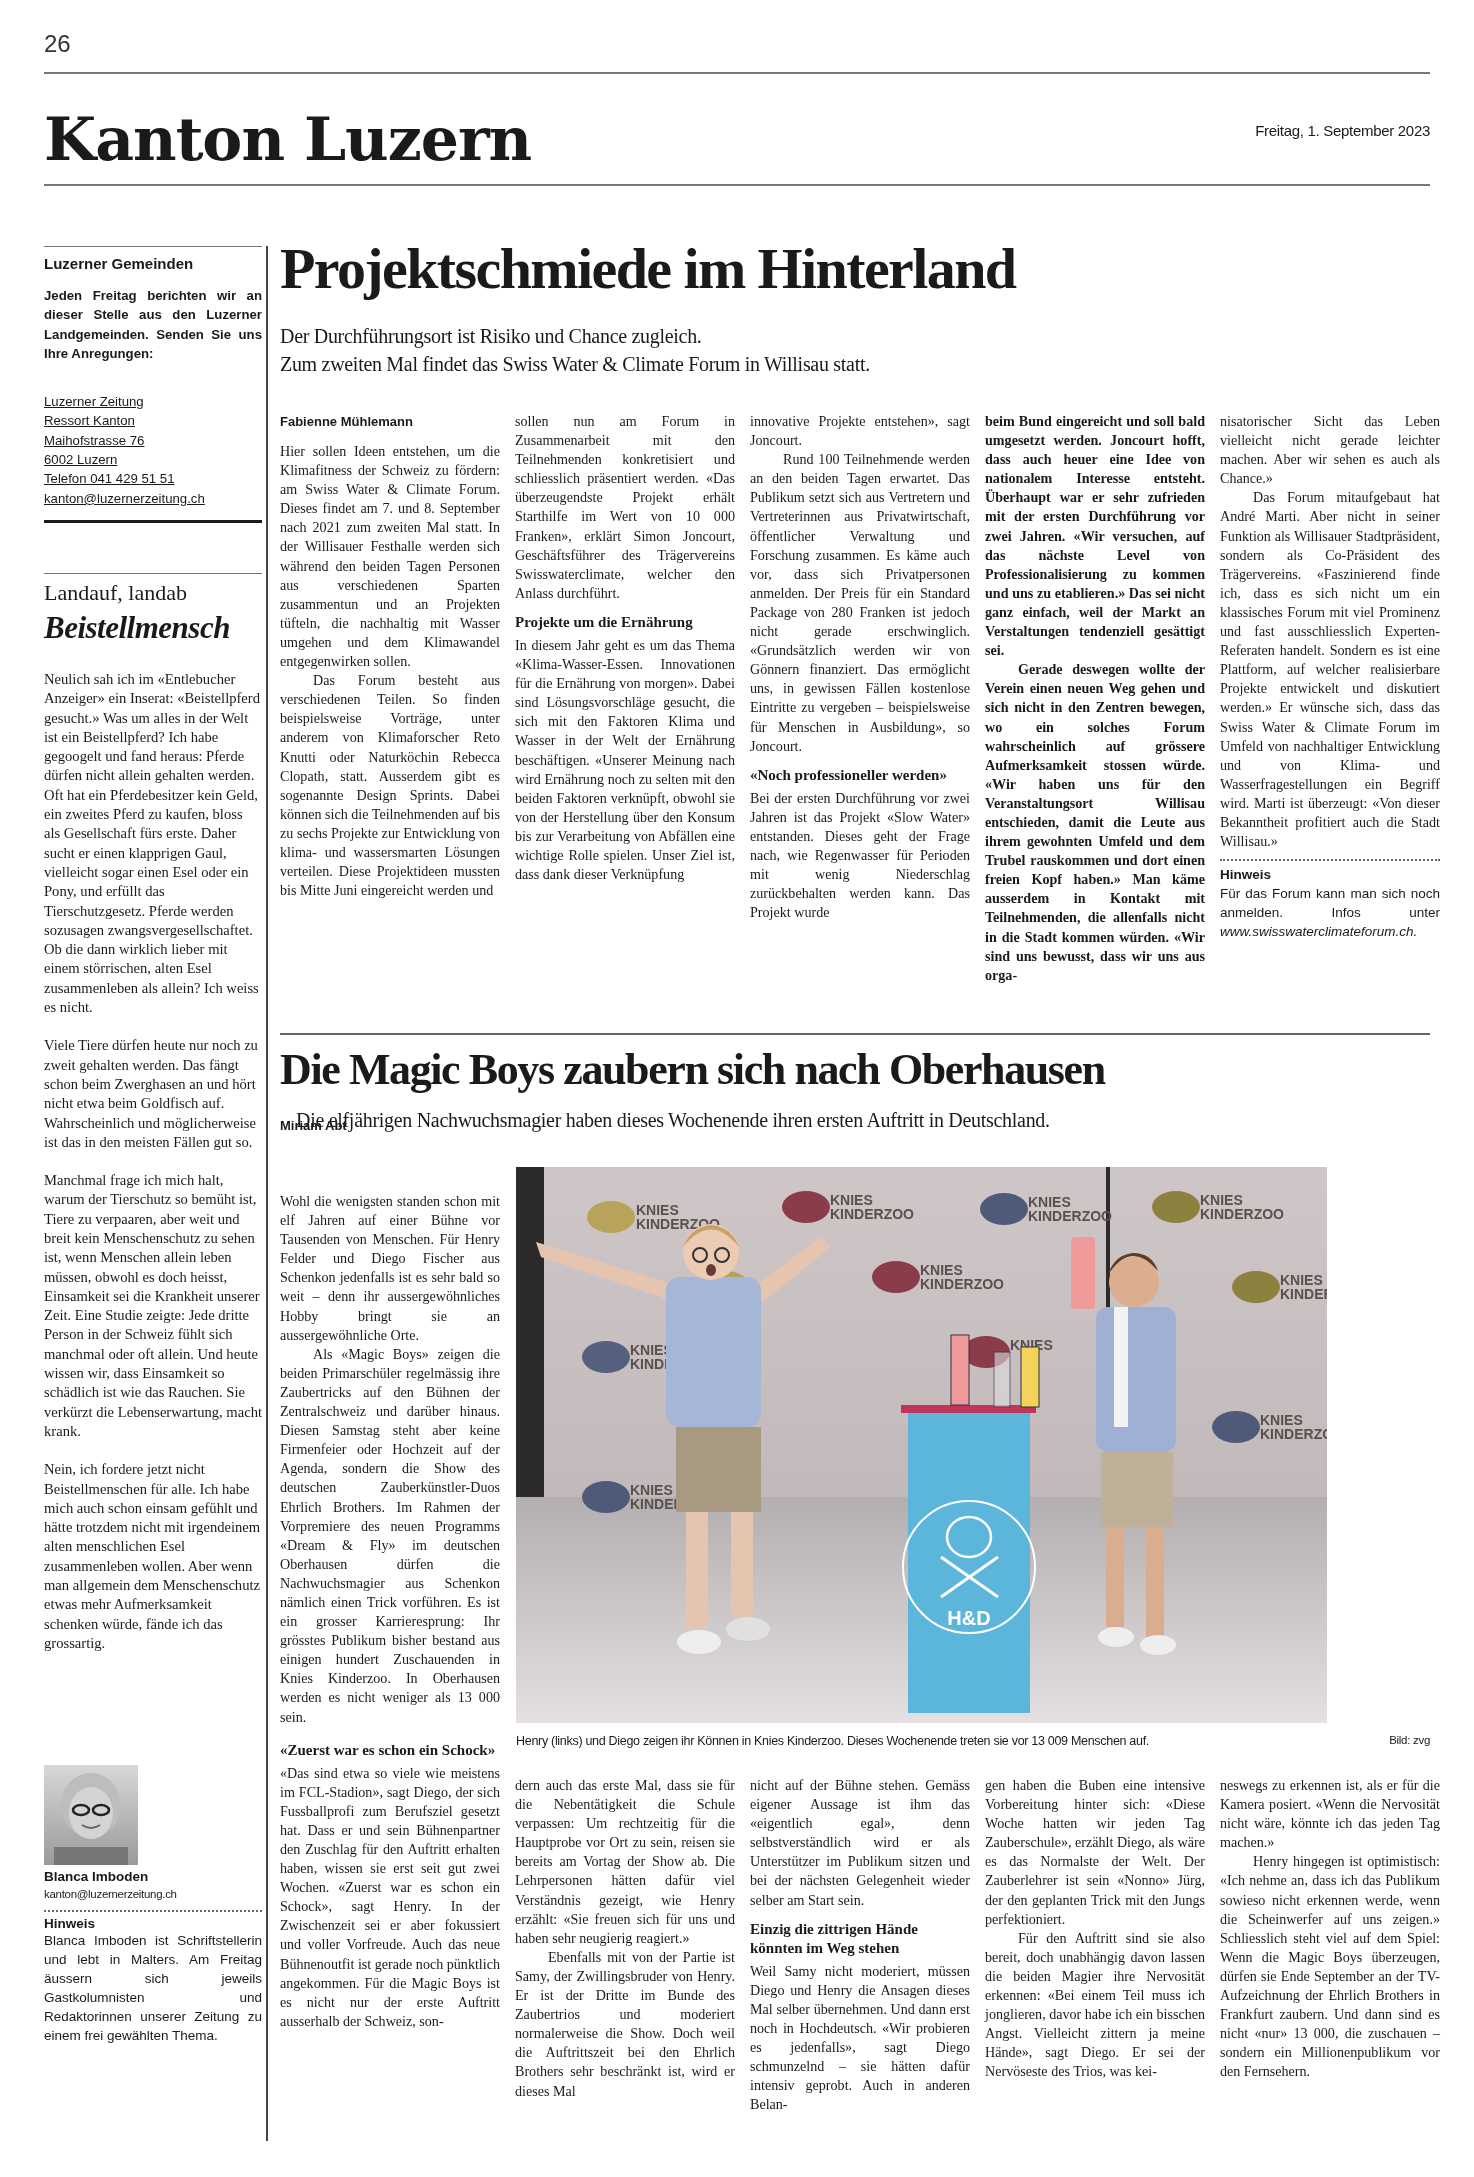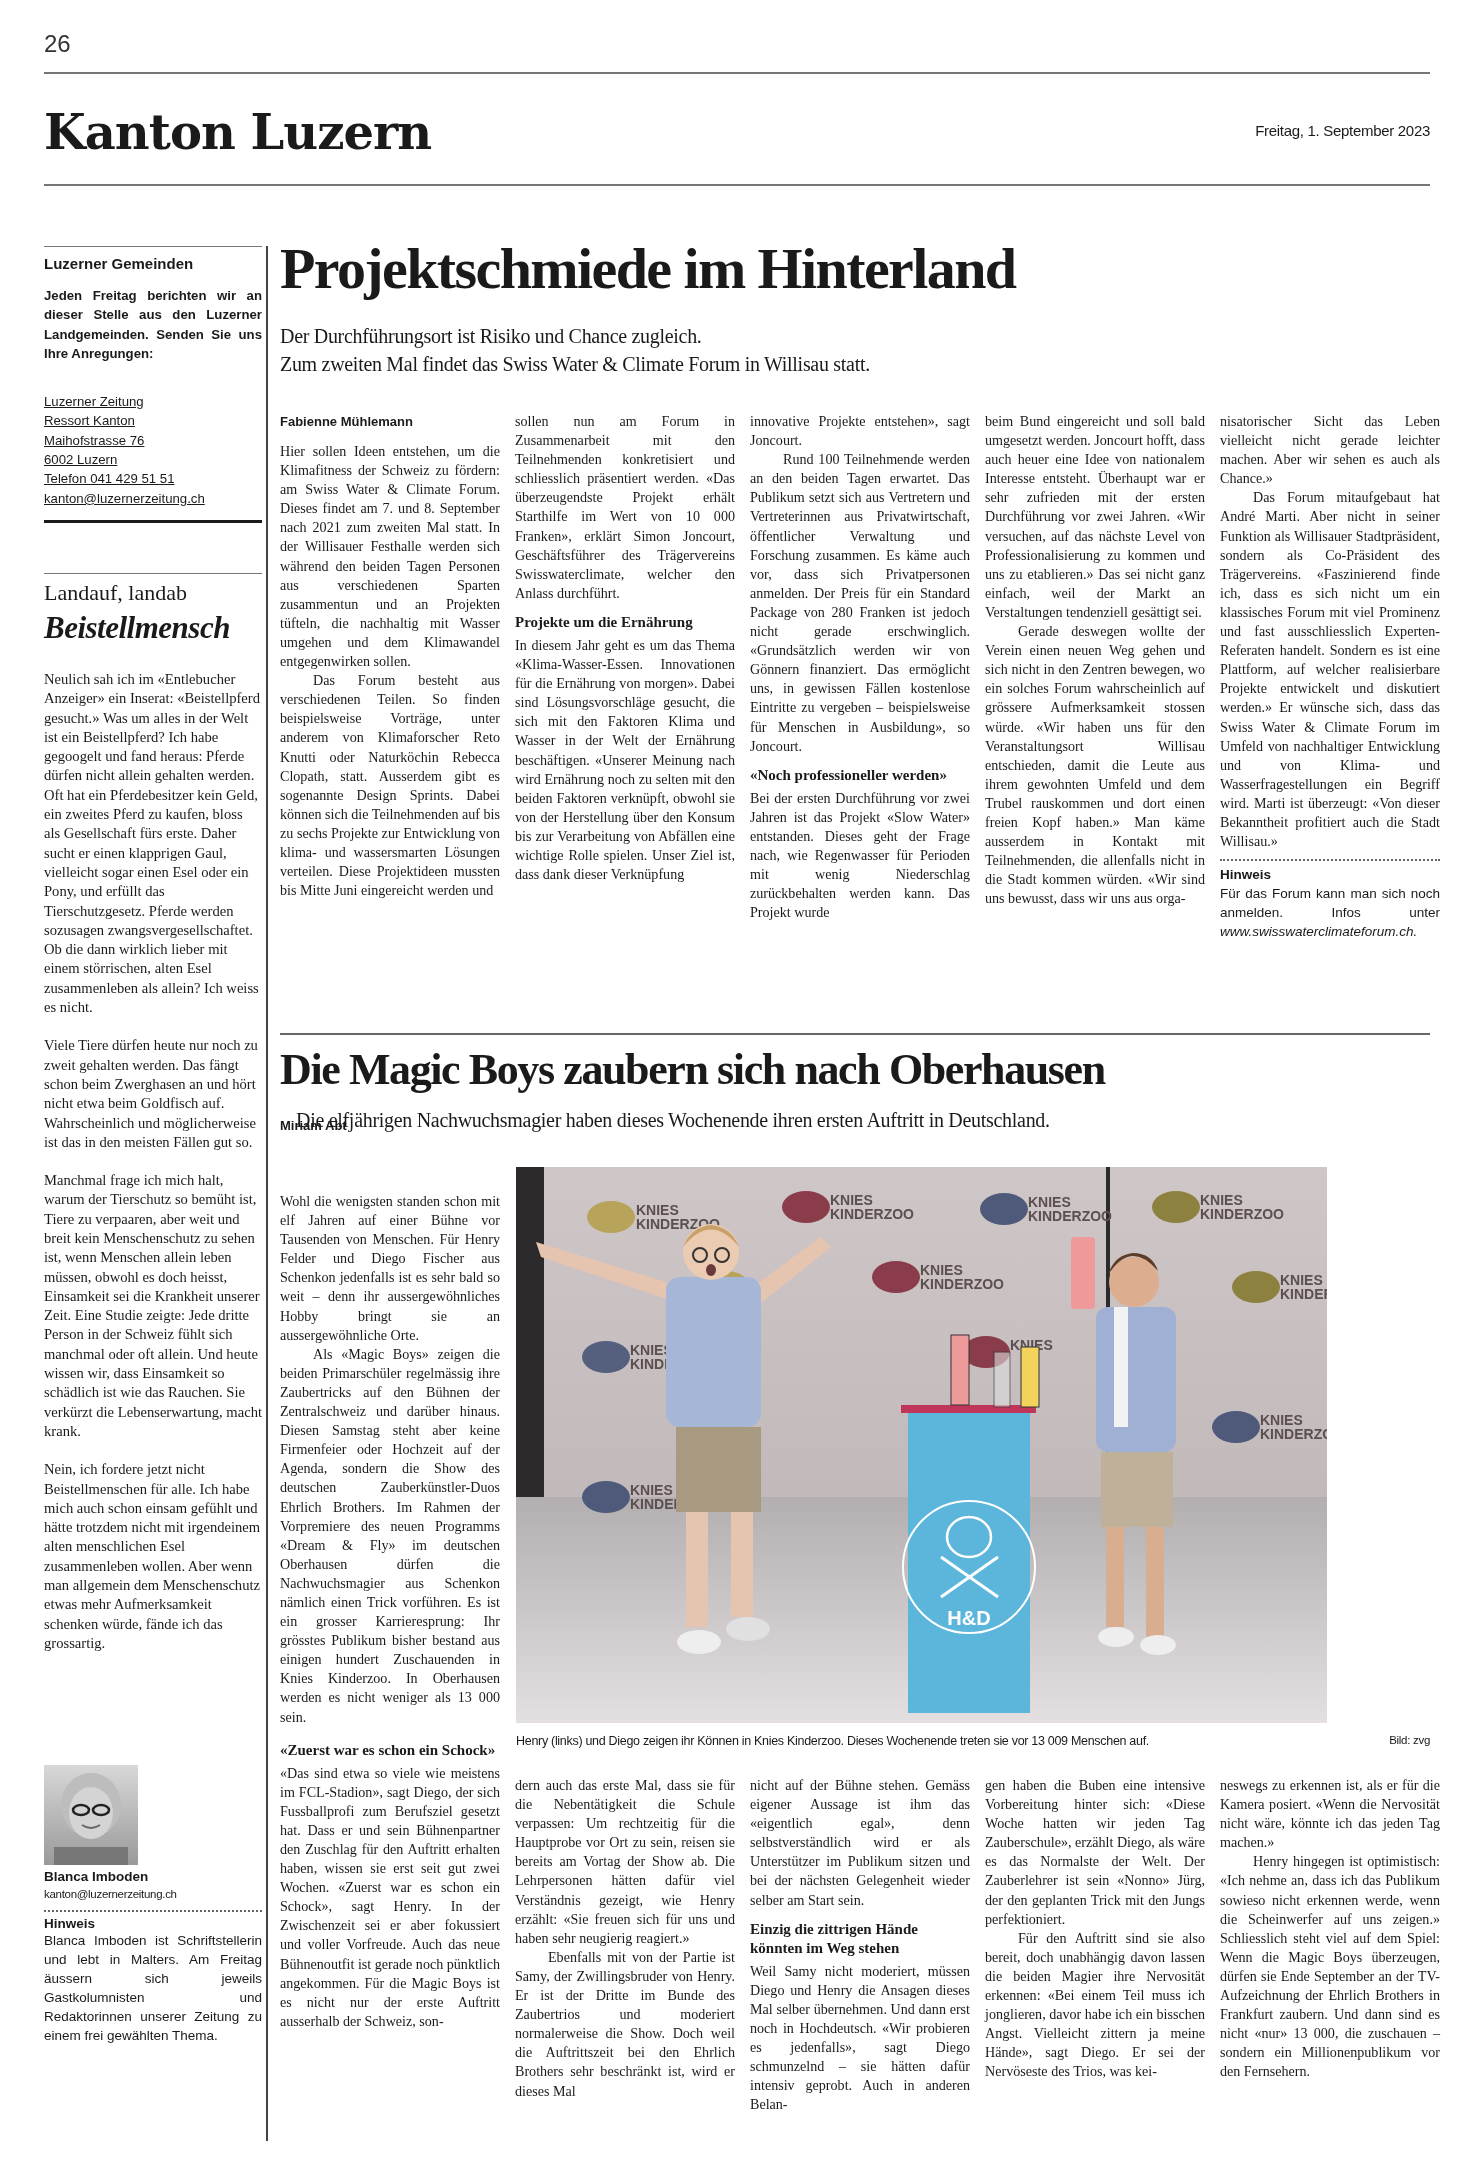--- a/index.html
+++ b/index.html
@@ -3,21 +3,21 @@
 <meta charset="utf-8">
 <style>
   html, body { margin: 0; padding: 0; background: #ffffff; }
   body { width: 1474px; height: 2177px; position: relative; overflow: hidden; color: #1a1a1a; }
   .abs { position: absolute; }
   .serif { font-family: "DejaVu Serif", "Liberation Serif", serif; }
   .lserif { font-family: "Liberation Serif", "DejaVu Serif", serif; }
   .sans { font-family: "Liberation Sans", "DejaVu Sans", sans-serif; }
   .page-num { left: 44px; top: 30px; font-size: 24px; color: #333; }
   .rule { background: #777; height: 2px; }
-  .section-title { left: 44px; top: 104px; font-size: 48px; font-weight: bold; letter-spacing: -1px; }
+  .section-title { left: 44px; top: 104px; font-size: 60px; font-weight: bold; letter-spacing: -1px; }
   .date { right: 12px; top: 122px; font-size: 15px; letter-spacing: -0.3px; }
 
   
   .sidebar { left: 44px; width: 218px; }
   .side-head { font-size: 15px; font-weight: bold; }
   .side-text { font-size: 13.2px; line-height: 19.3px; text-align: justify; font-weight: bold; }
   .addr { font-size: 13.2px; line-height: 19.3px; }
   .thick-rule { height: 3px; background: #1a1a1a; }
   .thin-rule { height: 1px; background: #777; }
   .col-kicker { font-size: 22px; }
@@ -110,21 +110,21 @@
   <p>sollen nun am Forum in Zusammenarbeit mit den Teilnehmenden konkretisiert und schliesslich präsentiert werden. «Das überzeugendste Projekt erhält Starthilfe im Wert von 10 000 Franken», erklärt Simon Joncourt, Geschäftsführer des Trägervereins Swisswaterclimate, welcher den Anlass durchführt.</p>
   <div class="subhead">Projekte um die Ernährung</div>
   <p>In diesem Jahr geht es um das Thema «Klima-Wasser-Essen. Innovationen für die Ernährung von morgen». Dabei sind Lösungsvorschläge gesucht, die sich mit den Faktoren Klima und Wasser in der Welt der Ernährung beschäftigen. «Unserer Meinung nach wird Ernährung noch zu selten mit den beiden Faktoren verknüpft, obwohl sie von der Herstellung über den Konsum bis zur Verarbeitung von Abfällen eine wichtige Rolle spielen. Unser Ziel ist, dass dank dieser Verknüpfung</p>
 </div>
 <div class="abs lserif col" style="left:750px;top:412px;">
   <p>innovative Projekte entstehen», sagt Joncourt.</p>
   <p class="ind">Rund 100 Teilnehmende werden an den beiden Tagen erwartet. Das Publikum setzt sich aus Vertretern und Vertreterinnen aus Privatwirtschaft, öffentlicher Verwaltung und Forschung zusammen. Es käme auch vor, dass sich Privatpersonen anmelden. Der Preis für ein Standard Package von 280 Franken ist jedoch nicht gerade erschwinglich. «Grundsätzlich werden wir von Gönnern finanziert. Das ermöglicht uns, in gewissen Fällen kostenlose Eintritte zu vergeben – beispielsweise für Menschen in Ausbildung», so Joncourt.</p>
   <div class="subhead">«Noch professioneller werden»</div>
   <p>Bei der ersten Durchführung vor zwei Jahren ist das Projekt «Slow Water» entstanden. Dieses geht der Frage nach, wie Regenwasser für Perioden mit wenig Niederschlag zurückbehalten werden kann. Das Projekt wurde</p>
 </div>
-<div class="abs lserif col" style="left:985px;top:412px;">
+<div class="abs lserif col" style="left:985px;top:412px;font-weight:bold;">
   <p>beim Bund eingereicht und soll bald umgesetzt werden. Joncourt hofft, dass auch heuer eine Idee von nationalem Interesse entsteht. Überhaupt war er sehr zufrieden mit der ersten Durchführung vor zwei Jahren. «Wir versuchen, auf das nächste Level von Professionalisierung zu kommen und uns zu etablieren.» Das sei nicht ganz einfach, weil der Markt an Verstaltungen tendenziell gesättigt sei.</p>
   <p class="ind">Gerade deswegen wollte der Verein einen neuen Weg gehen und sich nicht in den Zentren bewegen, wo ein solches Forum wahrscheinlich auf grössere Aufmerksamkeit stossen würde. «Wir haben uns für den Veranstaltungsort Willisau entschieden, damit die Leute aus ihrem gewohnten Umfeld und dem Trubel rauskommen und dort einen freien Kopf haben.» Man käme ausserdem in Kontakt mit Teilnehmenden, die allenfalls nicht in die Stadt kommen würden. «Wir sind uns bewusst, dass wir uns aus orga-</p>
 </div>
 <div class="abs lserif col" style="left:1220px;top:412px;">
   <p>nisatorischer Sicht das Leben vielleicht nicht gerade leichter machen. Aber wir sehen es auch als Chance.»</p>
   <p class="ind">Das Forum mitaufgebaut hat André Marti. Aber nicht in seiner Funktion als Willisauer Stadtpräsident, sondern als Co-Präsident des Trägervereins. «Faszinierend finde ich, dass es sich nicht um ein klassisches Forum mit viel Prominenz und fast ausschliesslich Experten-Referaten handelt. Sondern es ist eine Plattform, auf welcher realisierbare Projekte entwickelt und diskutiert werden.» Er wünsche sich, dass das Swiss Water &amp; Climate Forum im Umfeld von nachhaltiger Entwicklung und von Klima- und Wasserfragestellungen ein Begriff wird. Marti ist überzeugt: «Von dieser Bekanntheit profitiert auch die Stadt Willisau.»</p>
   <div class="dots"></div>
   <div class="sans hinweis-h">Hinweis</div>
   <div class="sans hinweis-t"><span>Für das Forum kann man sich noch anmelden. Infos unter </span><span style="font-style:italic;">www.swisswaterclimateforum.ch.</span></div>
 </div>

